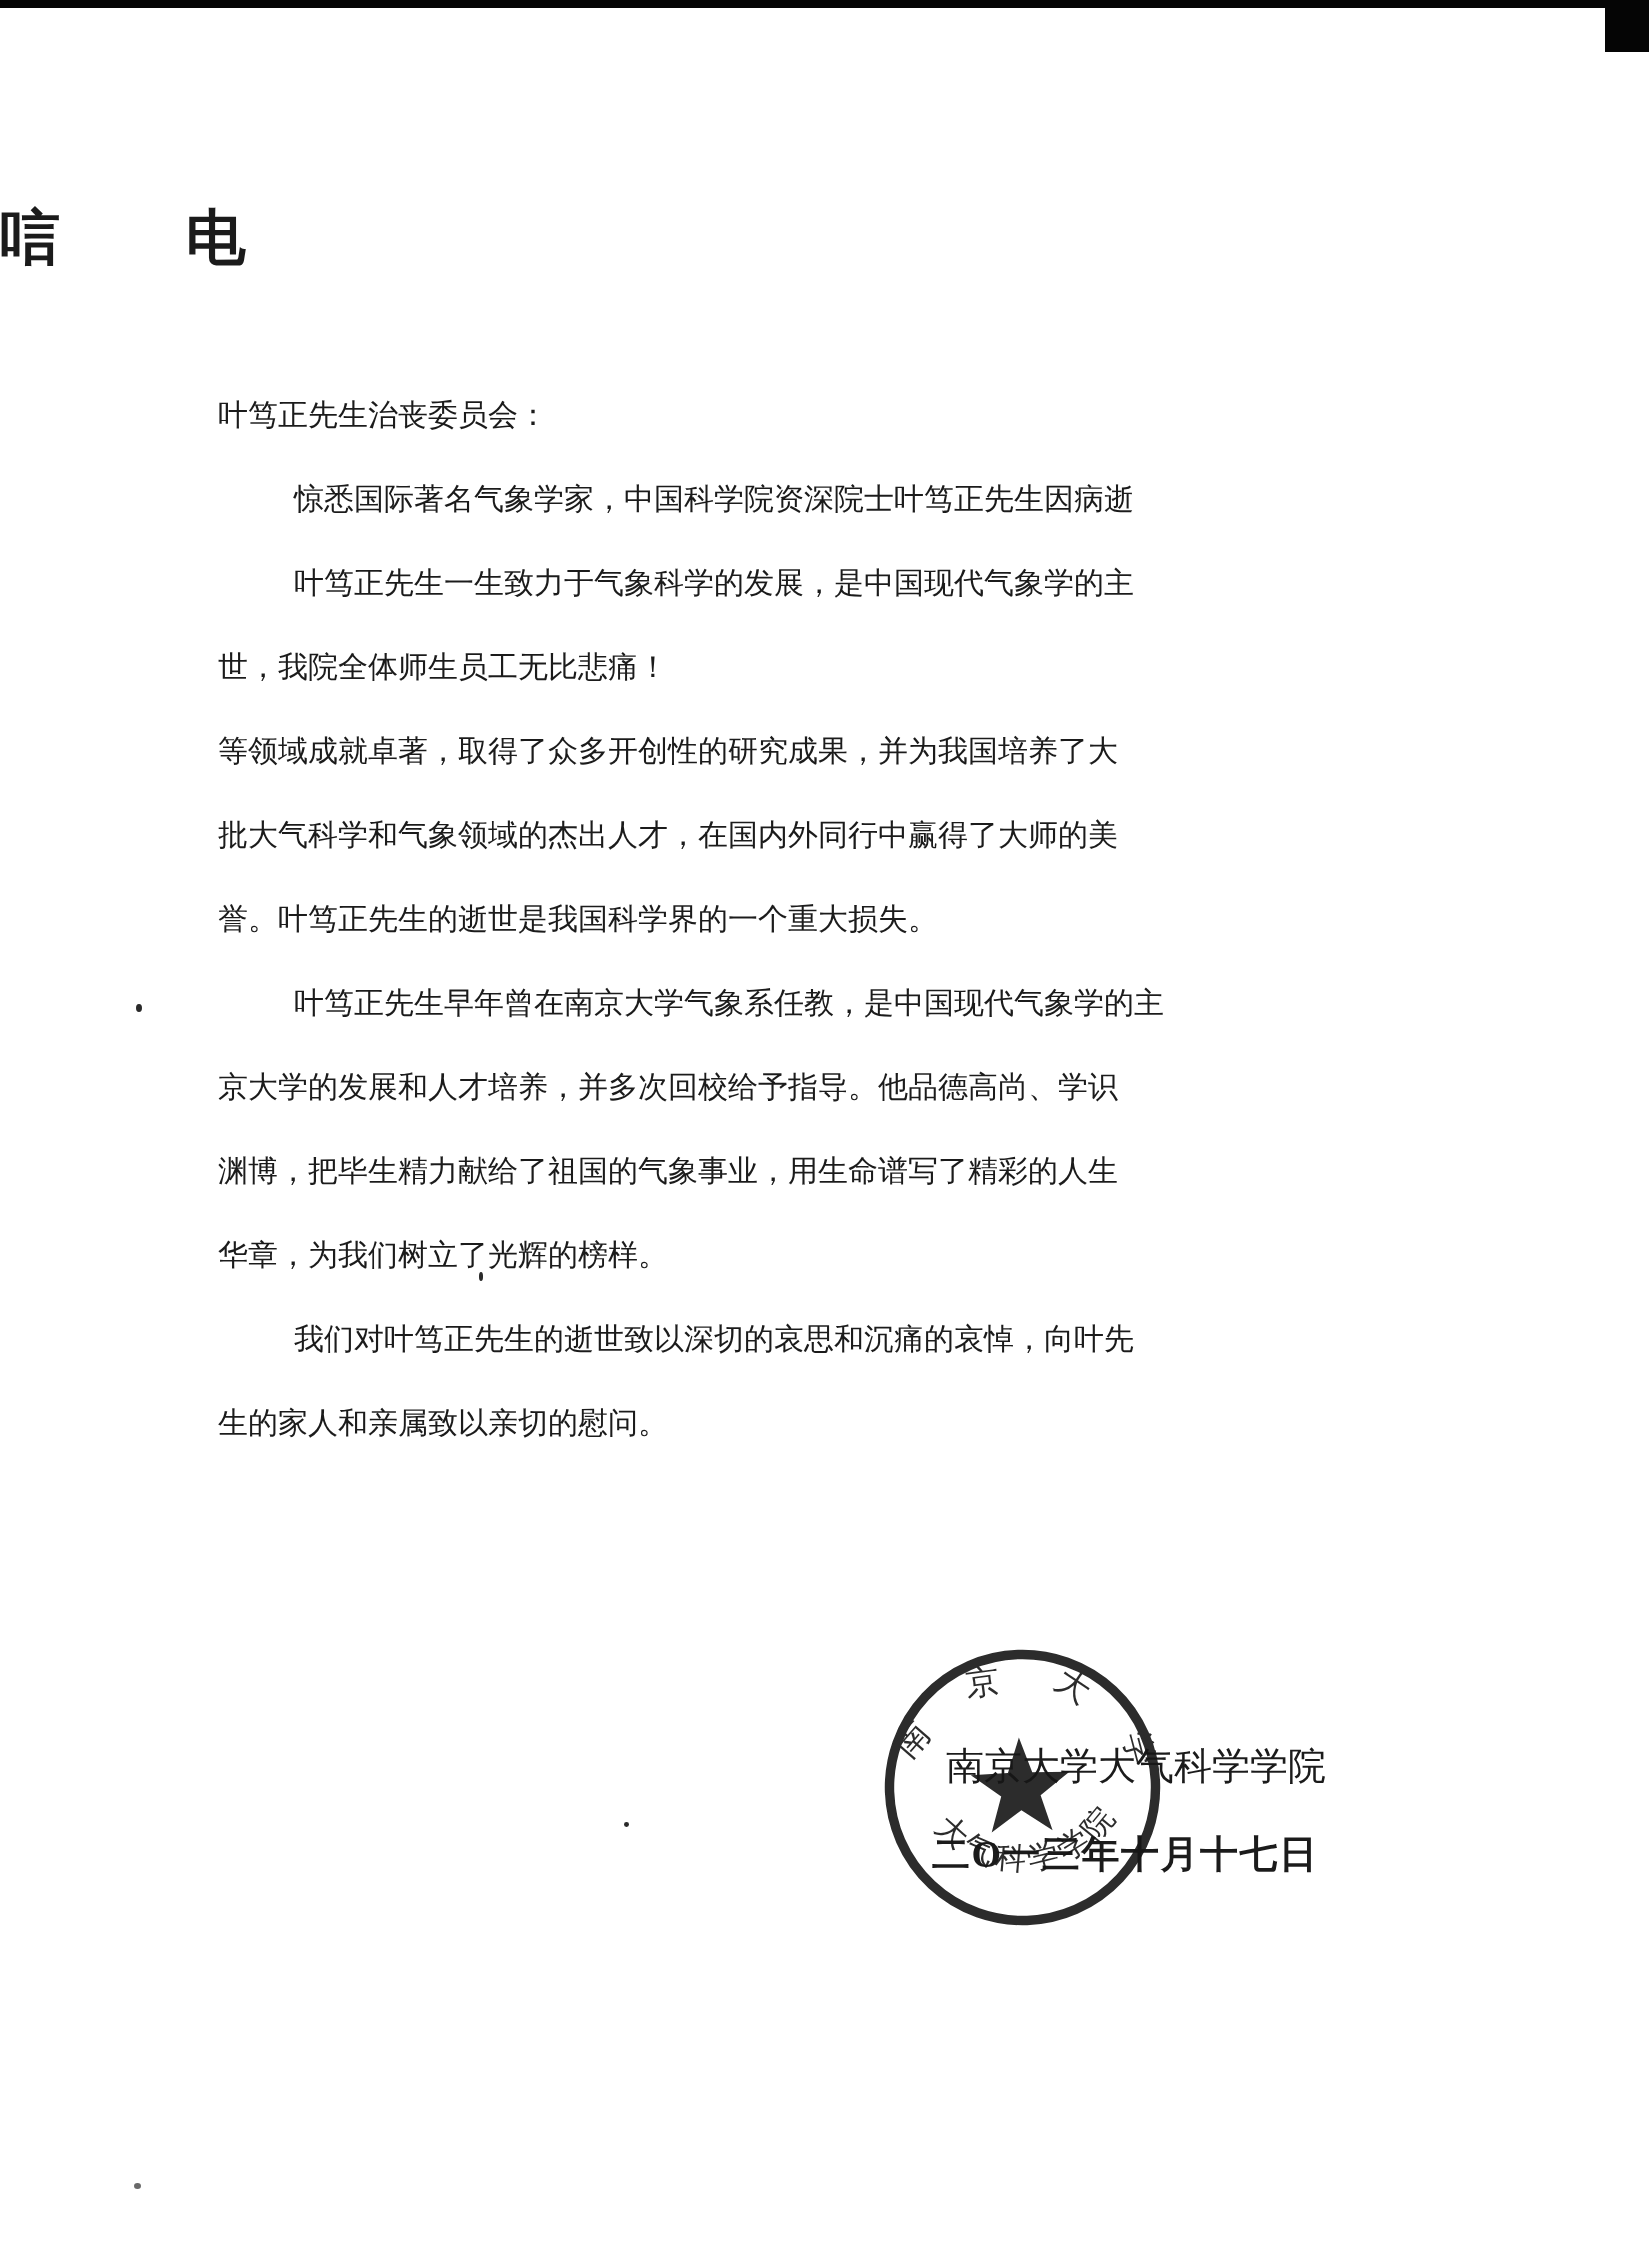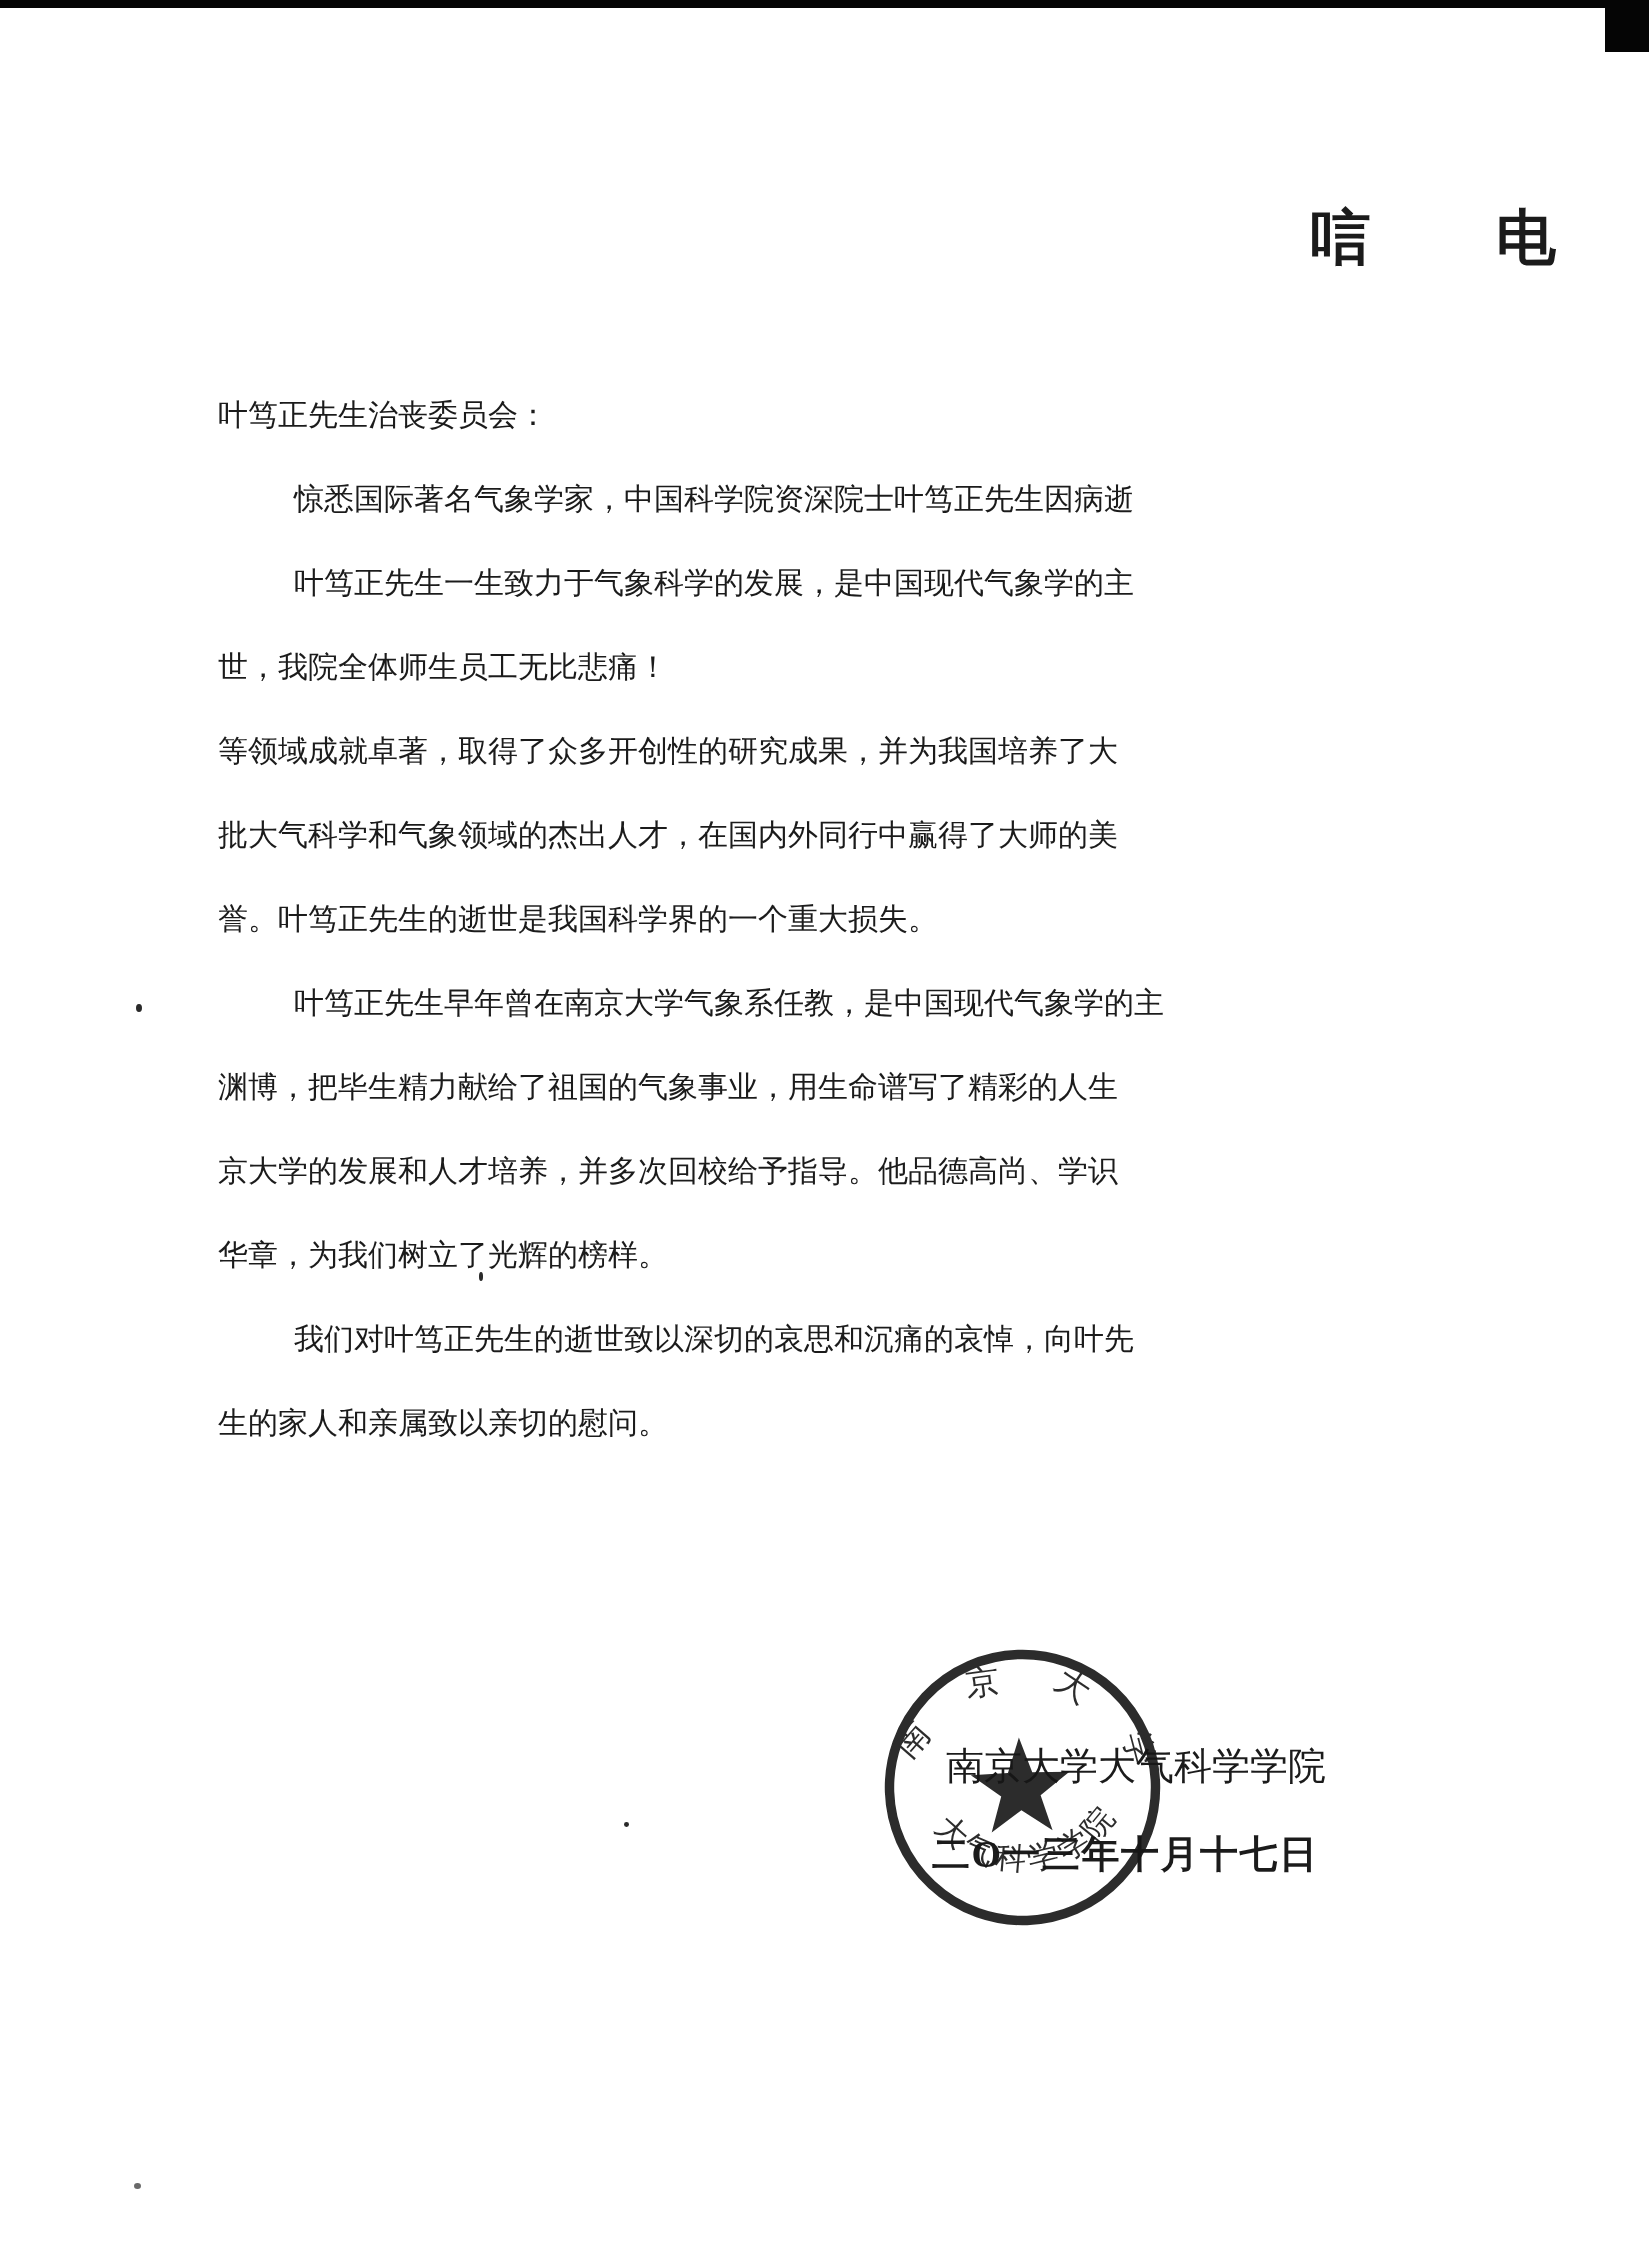--- a/index.html
+++ b/index.html
@@ -16,21 +16,21 @@
   .scan-bar{position:absolute;top:0;left:0;width:1650px;height:7.8px;background:#050505;}
   .scan-corner{position:absolute;top:0;right:0;width:45px;height:52px;background:#050505;}
   .speck{position:absolute;background:#2a2a2a;border-radius:50%;}
   #speck1{left:136px;top:1004px;width:5.8px;height:7.8px;}
   #speck2{left:479px;top:1272px;width:3.9px;height:8.7px;}
   #speck3{left:624px;top:1822px;width:4.9px;height:4.9px;}
   #speck4{left:134px;top:2183px;width:6.8px;height:5.8px;opacity:.7;}
 
   .doc-title{
     position:absolute;top:208px;left:0;width:1558px;
-    text-align:right;
+    text-align:left;
     font-family:"Liberation Sans",sans-serif;
     font-weight:bold;
     font-size:60px;line-height:60px;
     letter-spacing:1.9px;
     white-space:pre;
   }
 
   .body-text{
     position:absolute;left:218px;top:373px;width:1223px;
     font-size:30px;line-height:84px;
@@ -71,22 +71,22 @@
 
   <div class="body-text">
     <div class="line">叶笃正先生治丧委员会：</div>
     <div class="line indent">惊悉国际著名气象学家，中国科学院资深院士叶笃正先生因病逝</div>
     <div class="line indent">叶笃正先生一生致力于气象科学的发展，是中国现代气象学的主</div>
     <div class="line">世，我院全体师生员工无比悲痛！</div>
     <div class="line">等领域成就卓著，取得了众多开创性的研究成果，并为我国培养了大</div>
     <div class="line">批大气科学和气象领域的杰出人才，在国内外同行中赢得了大师的美</div>
     <div class="line">誉。叶笃正先生的逝世是我国科学界的一个重大损失。</div>
     <div class="line indent">叶笃正先生早年曾在南京大学气象系任教，是中国现代气象学的主</div>
+    <div class="line">京大学的发展和人才培养，并多次回校给予指导。他品德高尚、学识</div>
     <div class="line">渊博，把毕生精力献给了祖国的气象事业，用生命谱写了精彩的人生</div>
-    <div class="line">京大学的发展和人才培养，并多次回校给予指导。他品德高尚、学识</div>
     <div class="line">华章，为我们树立了光辉的榜样。</div>
     <div class="line indent">我们对叶笃正先生的逝世致以深切的哀思和沉痛的哀悼，向叶先</div>
     <div class="line">生的家人和亲属致以亲切的慰问。</div>
   </div>
 
   <div class="sig" id="sig-org">南京大学大气科学学院</div>
   <div class="sig" id="sig-date">二O一三年十月十七日</div>
 
   <svg class="seal" viewBox="0 0 300 300" xmlns="http://www.w3.org/2000/svg">
     <defs>

